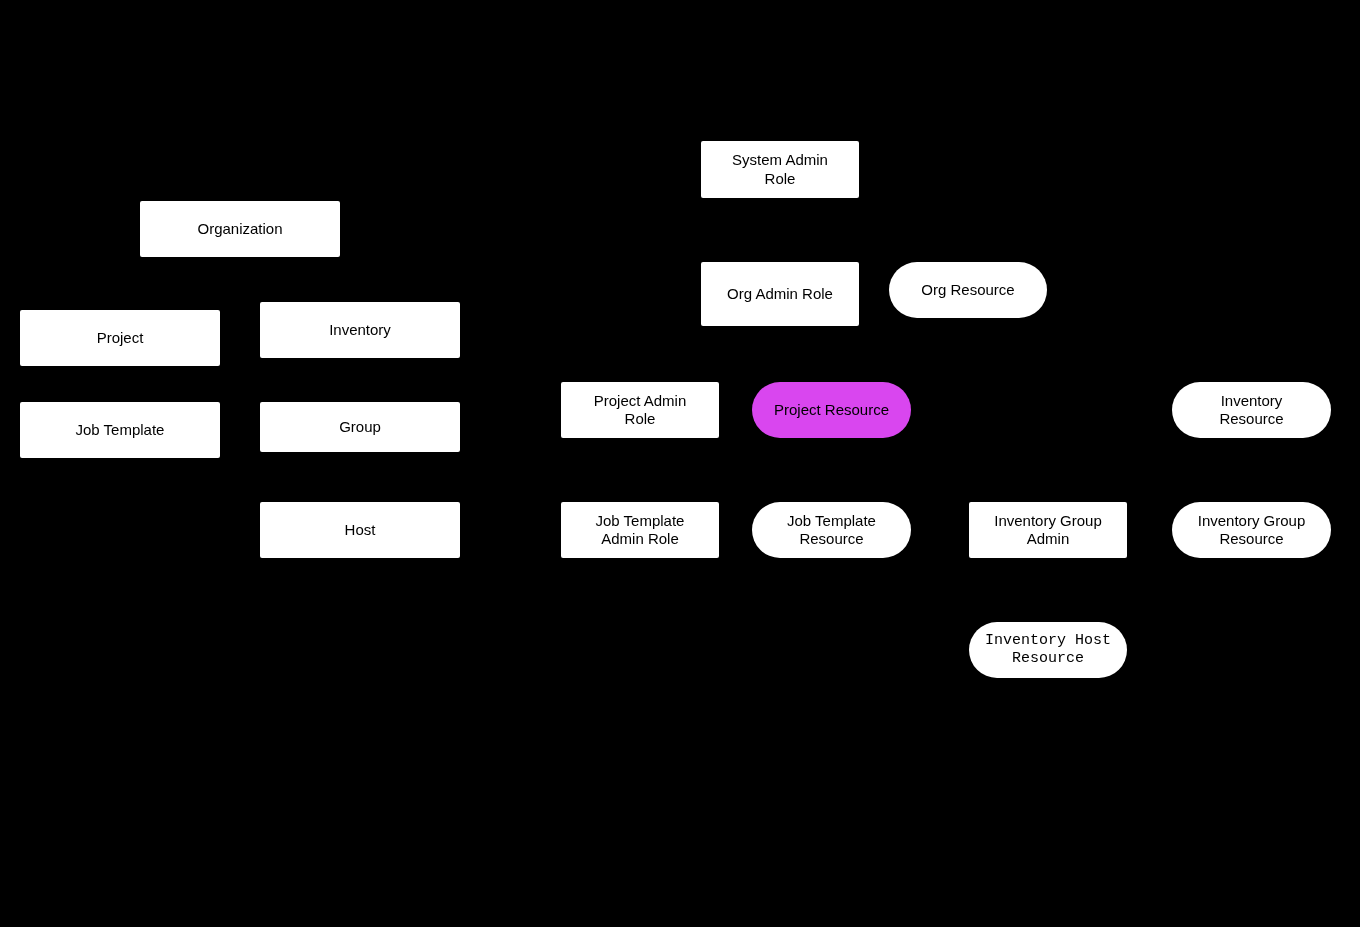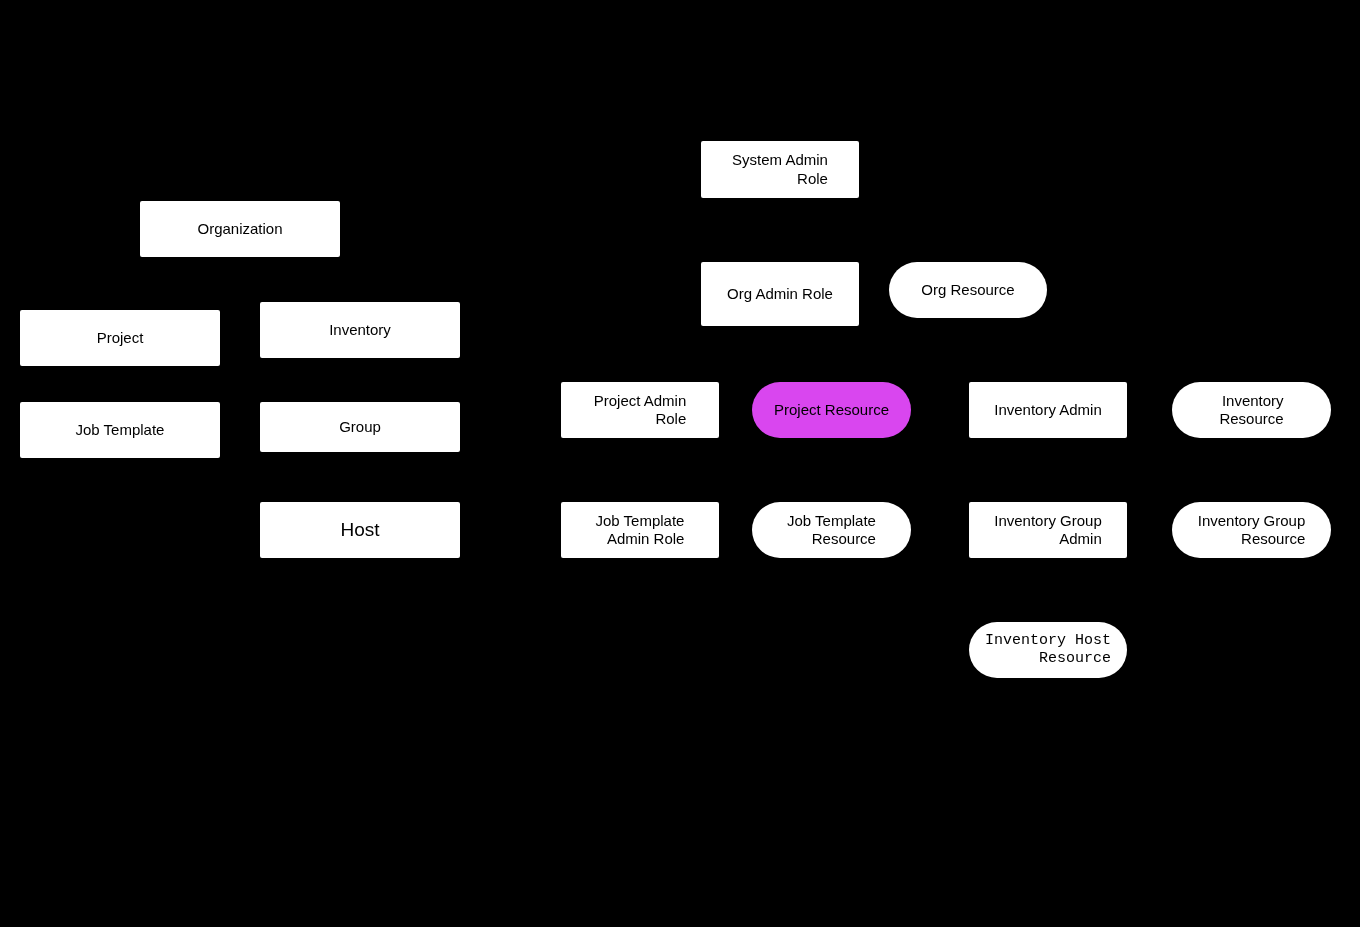--- a/index.html
+++ b/index.html
@@ -15,21 +15,21 @@
     overflow: hidden;
     font-family: "Liberation Sans", sans-serif;
   }
   .node {
     position: absolute;
     background: #ffffff;
     color: #000000;
     display: flex;
     align-items: center;
     justify-content: center;
-    text-align: right;
+    text-align: center;
     line-height: 1.22;
     box-sizing: border-box;
     padding: 16px 6px;
     white-space: pre-line;
   }
   .shape-rect {
     border-radius: 2px;
   }
   .shape-stadium {
     border-radius: 999px;
@@ -37,29 +37,28 @@
 </style>
 </head>
 <body>
 
 <div id="canvas" style="background: rgb(0, 0, 0);">
     <div class="node shape-rect" style="left: 140px; top: 201px; width: 200px; height: 56px; font-size: 15px; background: rgb(255, 255, 255); color: rgb(0, 0, 0);">Organization</div>
     <div class="node shape-rect" style="left: 20px; top: 302px; width: 200px; height: 56px; font-size: 15px; background: rgb(255, 255, 255); color: rgb(0, 0, 0); margin-top: 8px;">Project</div>
     <div class="node shape-rect" style="left: 260px; top: 302px; width: 200px; height: 56px; font-size: 15px; background: rgb(255, 255, 255); color: rgb(0, 0, 0);">Inventory</div>
     <div class="node shape-rect" style="left: 20px; top: 402px; width: 200px; height: 56px; font-size: 15px; background: rgb(255, 255, 255); color: rgb(0, 0, 0);">Job Template</div>
     <div class="node shape-rect" style="left: 260px; top: 402px; width: 200px; height: 50px; font-size: 15px; background: rgb(255, 255, 255); color: rgb(0, 0, 0);">Group</div>
-    <div class="node shape-rect" style="left: 260px; top: 502px; width: 200px; height: 56px; font-size: 19px; background: rgb(255, 255, 255); color: rgb(0, 0, 0);">Host</div>
+    <div class="node shape-rect" style="left: 260px; top: 502px; width: 200px; height: 56px; font-size: 15px; background: rgb(255, 255, 255); color: rgb(0, 0, 0);">Host</div>
     <div class="node shape-rect" style="left: 701px; top: 141px; width: 158px; height: 57px; font-size: 15px; background: rgb(255, 255, 255); color: rgb(0, 0, 0);">System Admin
 Role</div>
     <div class="node shape-rect" style="left: 701px; top: 262px; width: 158px; height: 64px; font-size: 15px; background: rgb(255, 255, 255); color: rgb(0, 0, 0);">Org Admin Role</div>
     <div class="node shape-stadium" style="left: 889px; top: 262px; width: 158px; height: 56px; font-size: 15px; background: rgb(255, 255, 255); color: rgb(0, 0, 0);">Org Resource</div>
     <div class="node shape-rect" style="left: 561px; top: 382px; width: 158px; height: 56px; font-size: 15px; background: rgb(255, 255, 255); color: rgb(0, 0, 0);">Project Admin
 Role</div>
     <div class="node shape-stadium" style="left: 752px; top: 382px; width: 159px; height: 56px; font-size: 15px; background: #d946ef; color: rgb(0, 0, 0);">Project Resource</div>
-    <div class="node shape-rect" style="left: 969px; top: 382px; width: 158px; height: 56px; font-size: 15px; background: rgb(255, 255, 255); color: rgb(0, 0, 0);">Inventory Admin</div>
     <div class="node shape-stadium" style="left: 1172px; top: 382px; width: 159px; height: 56px; font-size: 15px; background: rgb(255, 255, 255); color: rgb(0, 0, 0);">Inventory
 Resource</div>
     <div class="node shape-rect" style="left: 561px; top: 502px; width: 158px; height: 56px; font-size: 15px; background: rgb(255, 255, 255); color: rgb(0, 0, 0);">Job Template
 Admin Role</div>
     <div class="node shape-stadium" style="left: 752px; top: 502px; width: 159px; height: 56px; font-size: 15px; background: rgb(255, 255, 255); color: rgb(0, 0, 0);">Job Template
 Resource</div>
     <div class="node shape-rect" style="left: 969px; top: 502px; width: 158px; height: 56px; font-size: 15px; background: rgb(255, 255, 255); color: rgb(0, 0, 0);">Inventory Group
 Admin</div>
     <div class="node shape-stadium" style="left: 1172px; top: 502px; width: 159px; height: 56px; font-size: 15px; background: rgb(255, 255, 255); color: rgb(0, 0, 0);">Inventory Group
 Resource</div>

